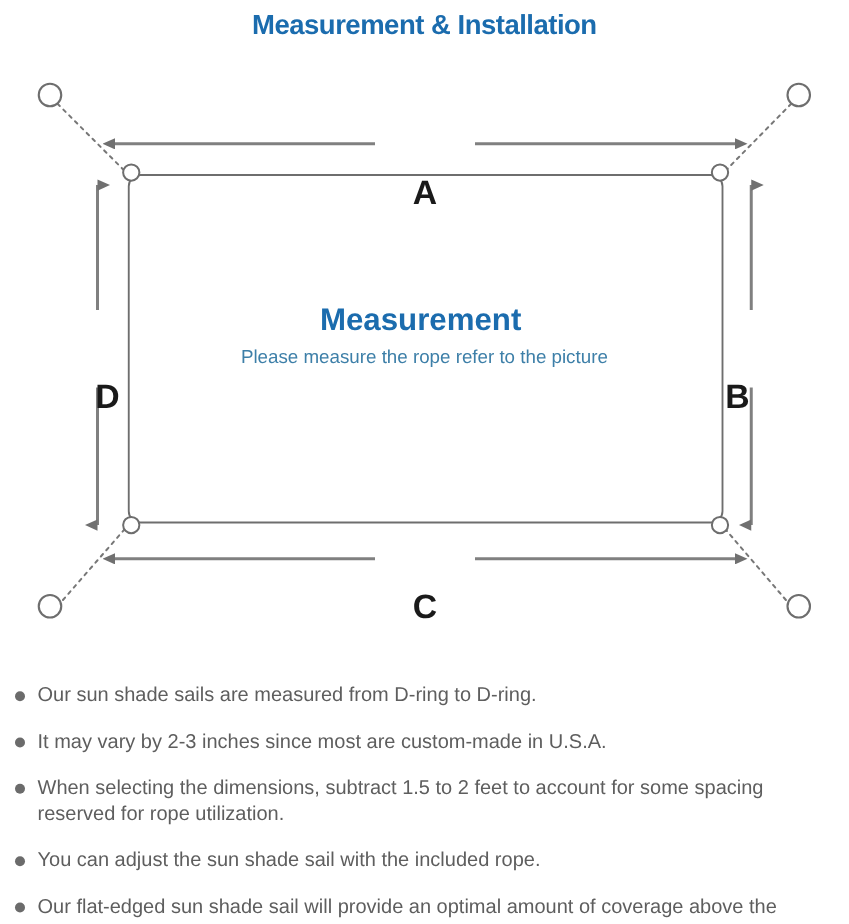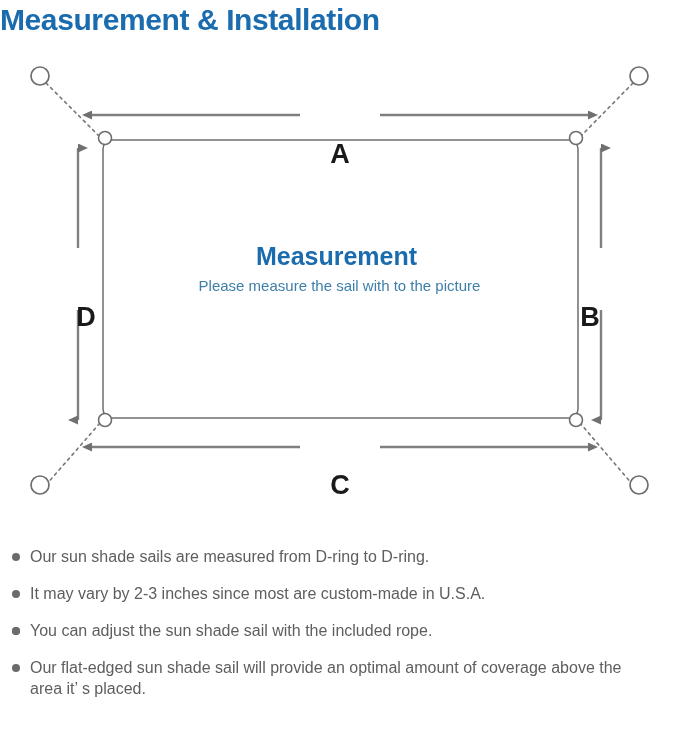--- a/index.html
+++ b/index.html
@@ -17,23 +17,24 @@
     color: #5a5a5a;
     -webkit-font-smoothing: antialiased;
   }
 
   
   .page-title {
     position: absolute;
     left: 0;
     top: 2px;
     width: 679px;
+    text-align: center;
     font-family: "Liberation Sans", sans-serif;
     font-weight: bold;
-    font-size: 30px;
+    font-size: 22px;
     letter-spacing: -0.4px;
     color: #1b6cae;
     line-height: 36px;
     white-space: nowrap;
   }
 
   
   .diagram {
     position: absolute;
     left: 0;
@@ -180,34 +181,35 @@
       <line x1="601" y1="262" x2="601" y2="372" marker-end="url(#arrowD)"></line>
     </g>
   </svg>
 
   <div class="dim-label dim-a">A</div>
   <div class="dim-label dim-b">B</div>
   <div class="dim-label dim-c">C</div>
   <div class="dim-label dim-d">D</div>
 
   <div class="center-heading">Measurement</div>
-  <div class="center-sub">Please measure the sail with to the picture</div>
+  <div class="center-sub">Please measure the rope refer to the picture</div>
 </div>
 
 <div class="notes">
   <div class="note-item">
     <span class="note-bullet"></span>
     <span>Our sun shade sails are measured from D-ring to D-ring.</span>
   </div>
   <div class="note-item">
     <span class="note-bullet"></span>
     <span>It may vary by 2-3 inches since most are custom-made in U.S.A.</span>
   </div>
   <div class="note-item">
     <span class="note-bullet"></span>
+    <span>When selecting the dimensions, subtract 1.5 to 2 feet to account for some spacing reserved for rope utilization.</span>
   </div>
   <div class="note-item">
     <span class="note-bullet"></span>
     <span>You can adjust the sun shade sail with the included rope.</span>
   </div>
   <div class="note-item">
     <span class="note-bullet"></span>
     <span>Our flat-edged sun shade sail will provide an optimal amount of coverage above the area it’ s placed.</span>
   </div>
 </div>

